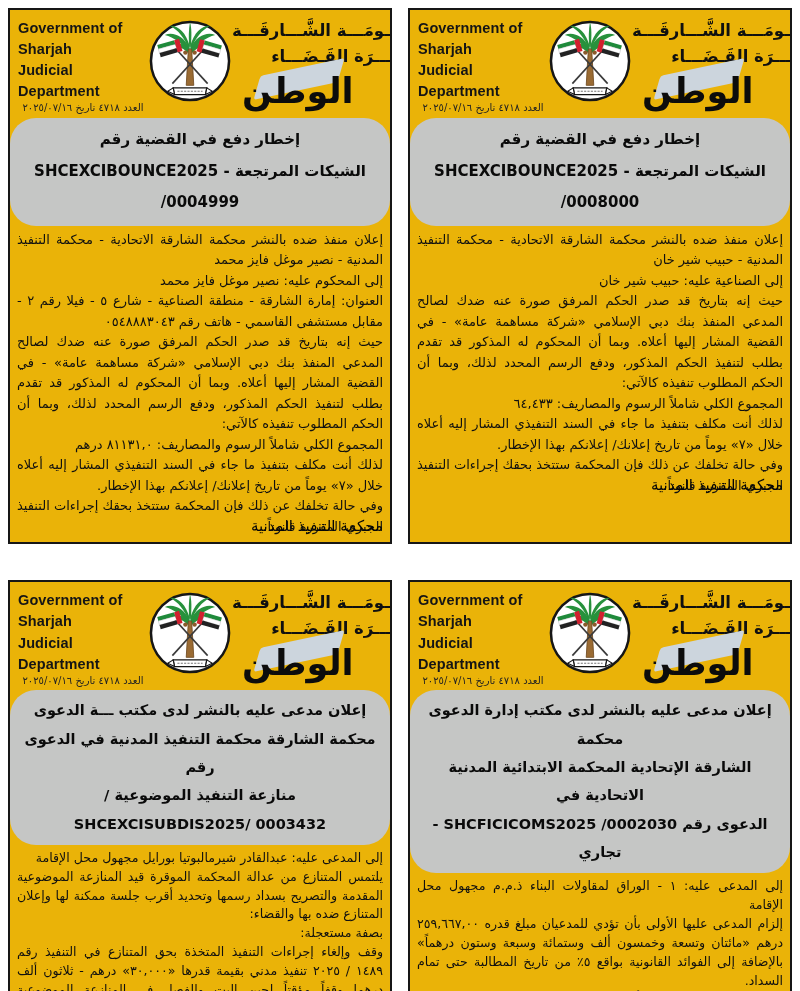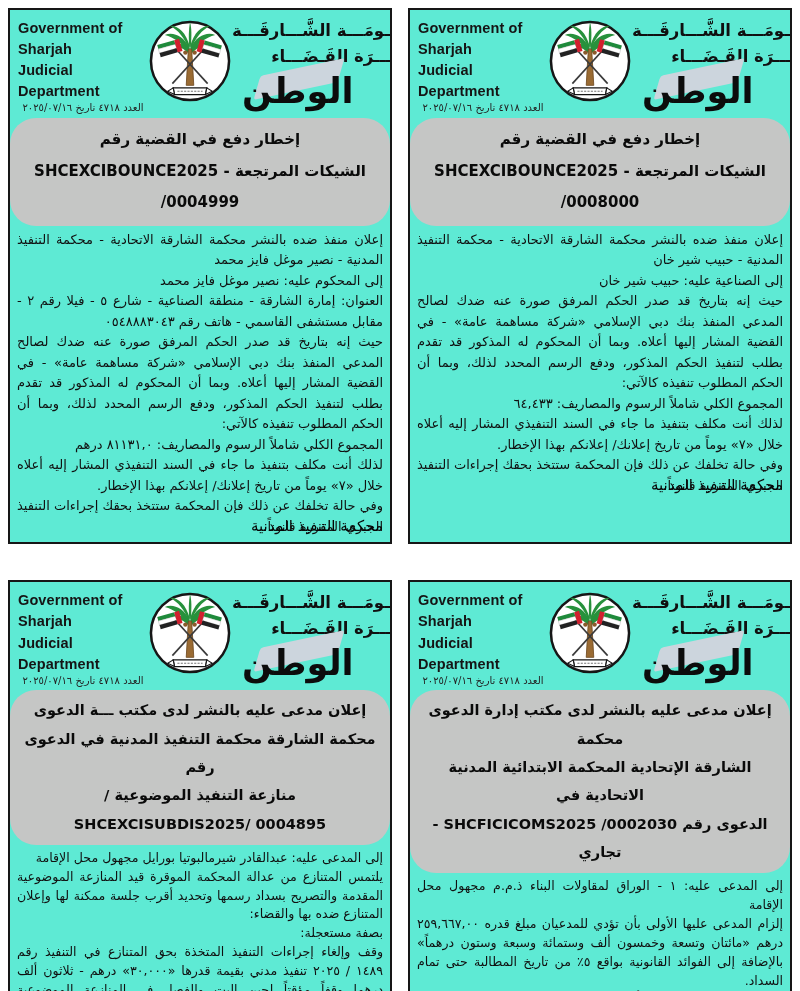--- a/index.html
+++ b/index.html
@@ -9,21 +9,21 @@
   .page {
     width: 800px; min-height: 991px; background: #fff;
     padding: 8px 8px 6px 8px;
     display: grid; grid-template-columns: 1fr 1fr;
     column-gap: 16px; row-gap: 36px;
   }
 
   .notice {
     border: 2px solid #161616;
     padding: 6px 7px 7px 7px;
-    background: #5eead4;
+    background: #eab308;
     overflow: hidden;
   }
   .notice.top { min-height: 483px; }
   .notice.bottom { min-height: 448px; }
 
   
   .masthead { display: flex; direction: ltr; align-items: stretch; height: 97px; padding: 2px 1px 0 1px; }
   .mast-left { width: 146px; display: flex; flex-direction: column; }
   .eng-name { font-family: "Liberation Sans", sans-serif; font-weight: 700; font-size: 14.5px; line-height: 1.45; letter-spacing: .1px; color: #151515; }
   .issue-line { margin-top: auto; direction: rtl; text-align: center; font-size: 10px; color: #222; white-space: nowrap; }
@@ -258,21 +258,21 @@
         </div>
         <div class="watan">
           <span class="swoosh"></span>
           <span class="txt">الوطن</span>
         </div>
       </div>
     </header>
     <div class="titlebar">
       <div class="t-line">إعلان مدعى عليه بالنشر لدى مكتب ـــة الدعوى</div>
       <div class="t-line">محكمة الشارقة محكمة التنفيذ المدنية في الدعوى رقم</div>
-      <div class="t-line">منازعة التنفيذ الموضوعية / SHCEXCISUBDIS2025/ 0004895</div>
+      <div class="t-line">منازعة التنفيذ الموضوعية / SHCEXCISUBDIS2025/ 0003432</div>
     </div>
     <div class="body">
       <p>إلى المدعى عليه: عبدالقادر شيرمالبوتيا بورايل مجهول محل الإقامة</p>
       <p>يلتمس المتنازع من عدالة المحكمة الموقرة قيد المنازعة الموضوعية المقدمة والتصريح بسداد رسمها وتحديد أقرب جلسة ممكنة لها وإعلان المتنازع ضده بها والقضاء:</p>
       <p>بصفة مستعجلة:</p>
       <p>وقف وإلغاء إجراءات التنفيذ المتخذة بحق المتنازع في التنفيذ رقم ١٤٨٩ / ٢٠٢٥ تنفيذ مدني بقيمة قدرها «٣٠,٠٠٠» درهم - ثلاثون ألف درهما وقفاً مؤقتاً لحين البت والفصل في المنازعة الموضوعية المعروضة.</p>
 
     </div>
 
   </section>

